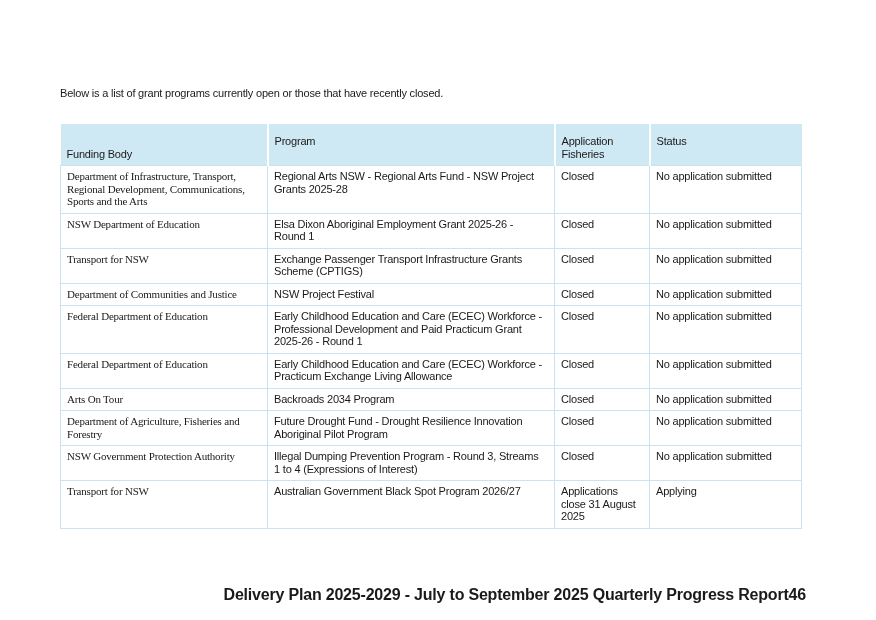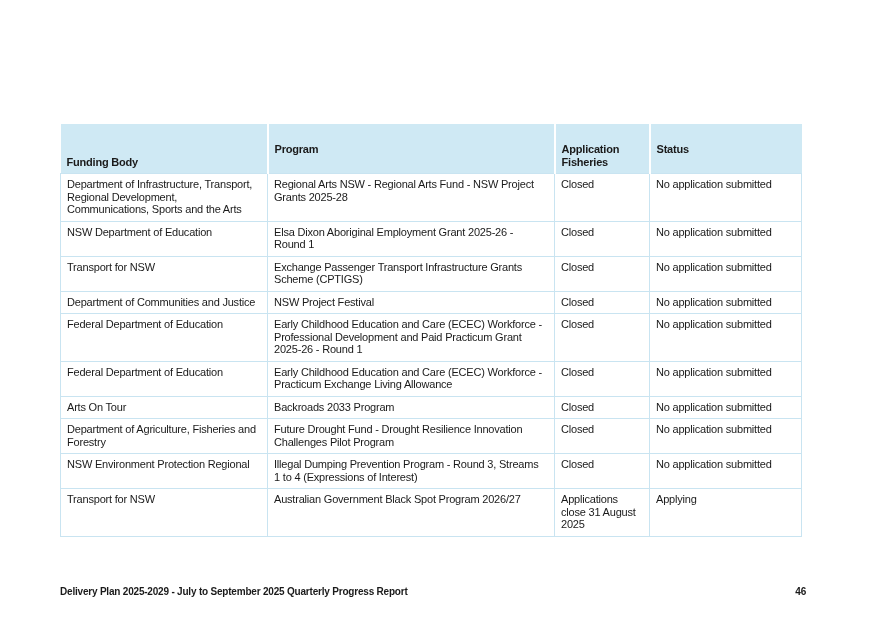--- a/index.html
+++ b/index.html
@@ -36,56 +36,57 @@
     top:124px;
     width:741px;
     border-collapse:collapse;
     table-layout:fixed;
     font-size:11px;
     letter-spacing:-0.2px;
     line-height:12.5px;
   }
   table.grants th{
     background:var(--header-fill);
-    font-weight:bold;
+    font-weight:normal;
     text-align:left;
     height:34px;
-    padding:19px 8px 5px 6px;
+    padding:11px 8px 5px 6px;
     vertical-align:top;
     border-left:2px solid #ffffff;
   }
   table.grants th:first-child{
     vertical-align:bottom;
     border-left:none;
   }
   table.grants td{
     padding:4px 8px 5px 6px;
     vertical-align:top;
     border:1px solid var(--grid-line);
   }
-  table.grants tbody tr td:first-child{border-left:1px solid var(--grid-line);}
+  table.grants tbody tr td:first-child{border-left:1px solid var(--grid-line);font-family:Liberation Serif, serif;}
   .footer{
     position:absolute;
     left:60px;
     right:70px;
     top:586px;
     display:flex;
-    justify-content:space-between;
+    justify-content:flex-end;
     align-items:baseline;
-    font-size:10px;
+    font-size:16px;
     letter-spacing:-0.2px;
     font-weight:bold;
   }
   .footer .page-num{font-weight:bold;}
 </style>
 </head>
 <body>
 
 <div class="page">
 
+  <p class="intro">Below is a list of grant programs currently open or those that have recently closed.</p>
 
   <table class="grants">
     <colgroup>
       <col style="width:207px">
       <col style="width:287px">
       <col style="width:95px">
       <col style="width:152px">
     </colgroup>
     <thead>
       <tr>
@@ -127,32 +128,32 @@
           <td>No application submitted</td>
         </tr>
         <tr>
           <td>Federal Department of Education</td>
           <td>Early Childhood Education and Care (ECEC) Workforce - Practicum Exchange Living Allowance</td>
           <td>Closed</td>
           <td>No application submitted</td>
         </tr>
         <tr>
           <td>Arts On Tour</td>
-          <td>Backroads 2033 Program</td>
+          <td>Backroads 2034 Program</td>
           <td>Closed</td>
           <td>No application submitted</td>
         </tr>
         <tr>
           <td>Department of Agriculture, Fisheries and Forestry</td>
-          <td>Future Drought Fund - Drought Resilience Innovation Challenges Pilot Program</td>
+          <td>Future Drought Fund - Drought Resilience Innovation Aboriginal Pilot Program</td>
           <td>Closed</td>
           <td>No application submitted</td>
         </tr>
         <tr>
-          <td>NSW Environment Protection Regional</td>
+          <td>NSW Government Protection Authority</td>
           <td>Illegal Dumping Prevention Program - Round 3, Streams 1 to 4 (Expressions of Interest)</td>
           <td>Closed</td>
           <td>No application submitted</td>
         </tr>
         <tr>
           <td>Transport for NSW</td>
           <td>Australian Government Black Spot Program 2026/27</td>
           <td>Applications close 31 August 2025</td>
           <td>Applying</td>
         </tr>

